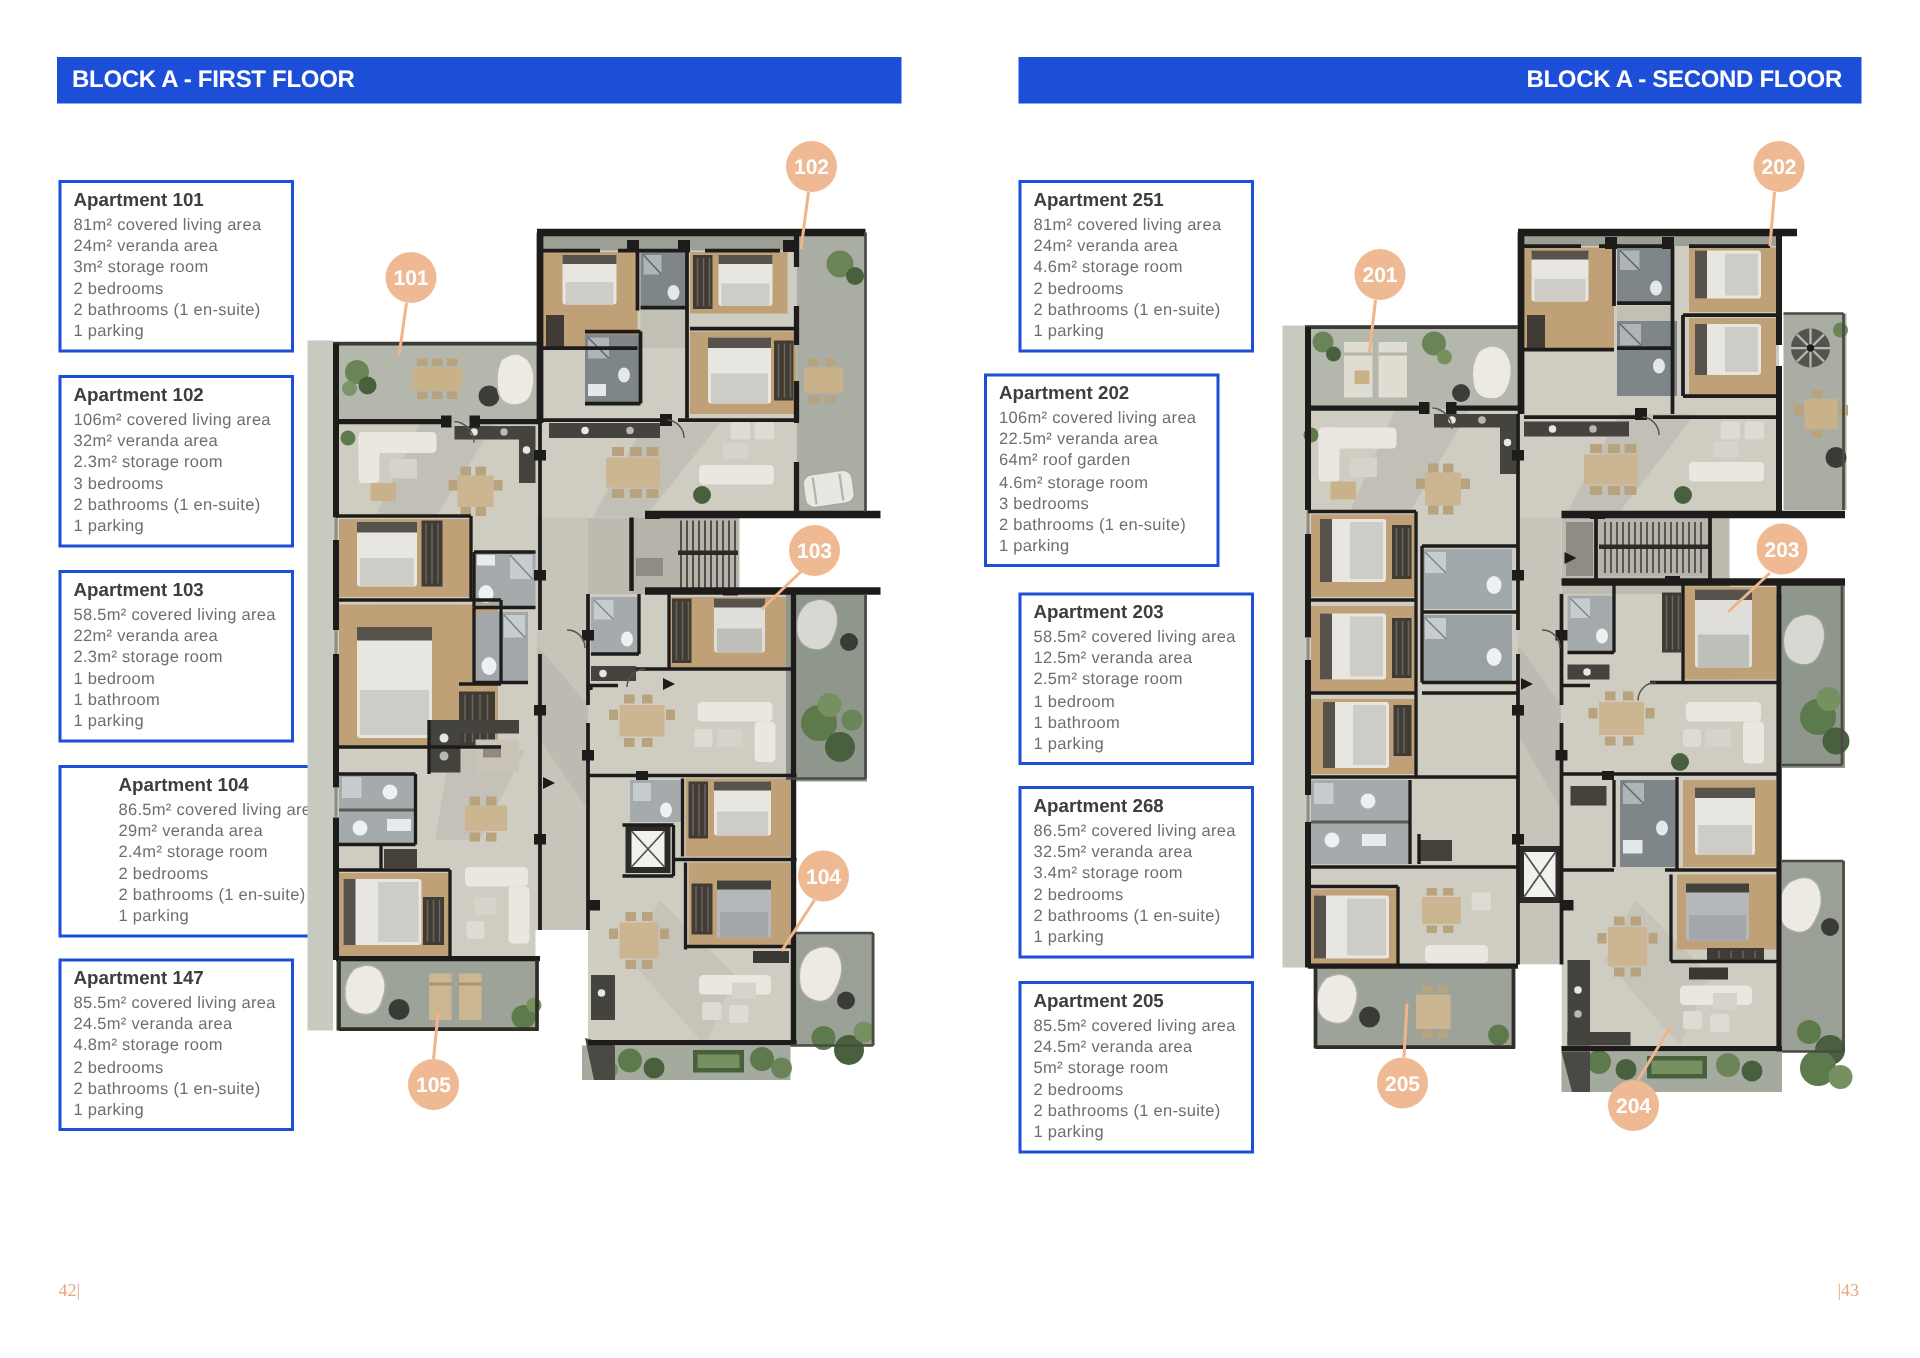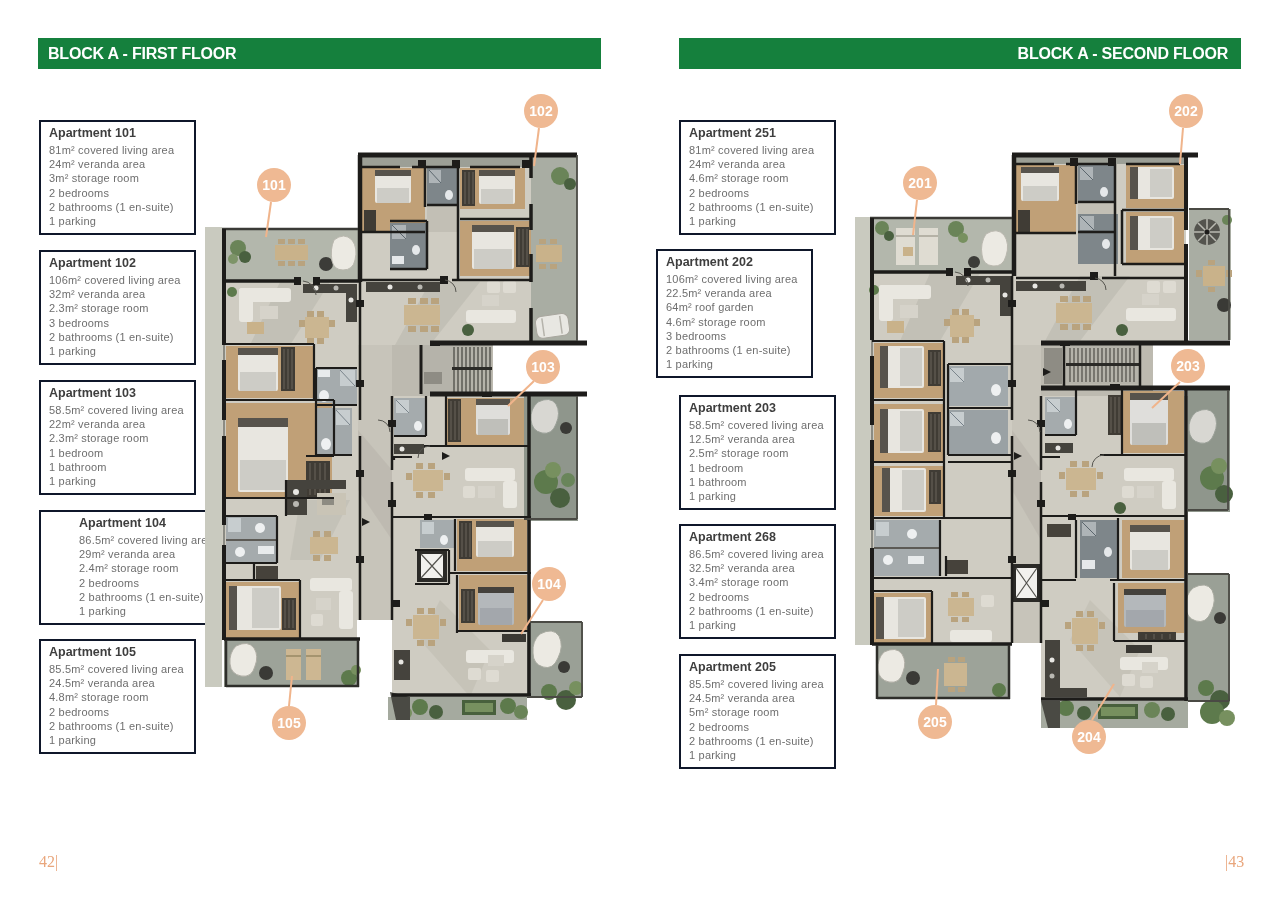--- a/index.html
+++ b/index.html
@@ -1,25 +1,25 @@
 <!DOCTYPE html>
 <html><head>
 <meta charset="utf-8">
 <style>
   html,body{margin:0;padding:0;}
   body{width:1280px;height:905px;position:relative;background:#ffffff;
        font-family:"Liberation Sans",sans-serif;overflow:hidden;}
-  .bar{position:absolute;height:31px;background:#15803d;color:#ffffff;
+  .bar{position:absolute;height:31px;background:#1d4ed8;color:#ffffff;
        font-weight:bold;font-size:16px;letter-spacing:-0.2px;line-height:32px;}
-  .abox{position:absolute;width:145px;border:2px solid #0f172a;background:#ffffff;
+  .abox{position:absolute;width:145px;border:2px solid #1d4ed8;background:#ffffff;
         padding:5px 0 5px 8px;}
   .atitle{font-size:12.5px;font-weight:bold;color:#3e3e3e;line-height:13px;margin-bottom:3px;}
   .aline{letter-spacing:0.2px;font-size:11px;color:#6e6e6e;line-height:14.2px;white-space:nowrap;}
   .small{font-size:11px;}
-  .pn{position:absolute;font-family:"Liberation Serif",serif;font-size:16px;color:#e9a67c;}
+  .pn{position:absolute;font-family:"Liberation Serif",serif;font-size:12px;color:#e9a67c;}
 </style>
 </head>
 <body>
 
 <div class="bar" style="left:38px;top:38px;width:563px;"><span style="margin-left:10px;">BLOCK A - FIRST FLOOR</span></div>
 
 <div class="bar" style="left:679px;top:38px;width:562px;text-align:right;"><span style="margin-right:13px;">BLOCK A - SECOND FLOOR</span></div>
 
 <div class="pn" style="left:39px;top:853px;">42|</div>
 
@@ -59,21 +59,21 @@
   <div class="atitle">Apartment 104</div>
   <div class="aline">86.5m² covered living area</div>
   <div class="aline">29m² veranda area</div>
   <div class="aline">2.4m² storage room</div>
   <div class="aline">2 bedrooms</div>
   <div class="aline">2 bathrooms <span class="small">(1 en-suite)</span></div>
   <div class="aline">1 parking</div>
 </div>
 
 <div class="abox" style="left:39px;top:639px;">
-  <div class="atitle">Apartment 105</div>
+  <div class="atitle">Apartment 147</div>
   <div class="aline">85.5m² covered living area</div>
   <div class="aline">24.5m² veranda area</div>
   <div class="aline">4.8m² storage room</div>
   <div class="aline">2 bedrooms</div>
   <div class="aline">2 bathrooms <span class="small">(1 en-suite)</span></div>
   <div class="aline">1 parking</div>
 </div>
 
 <div class="abox" style="left:679px;top:120px;">
   <div class="atitle">Apartment 251</div>

